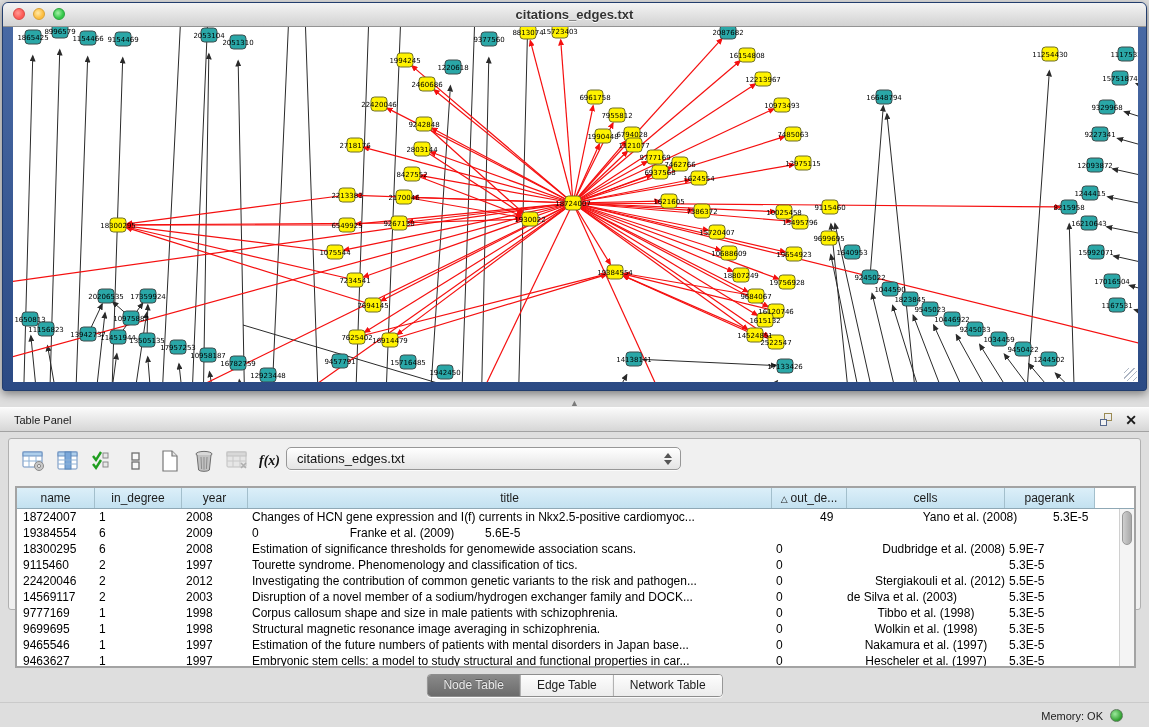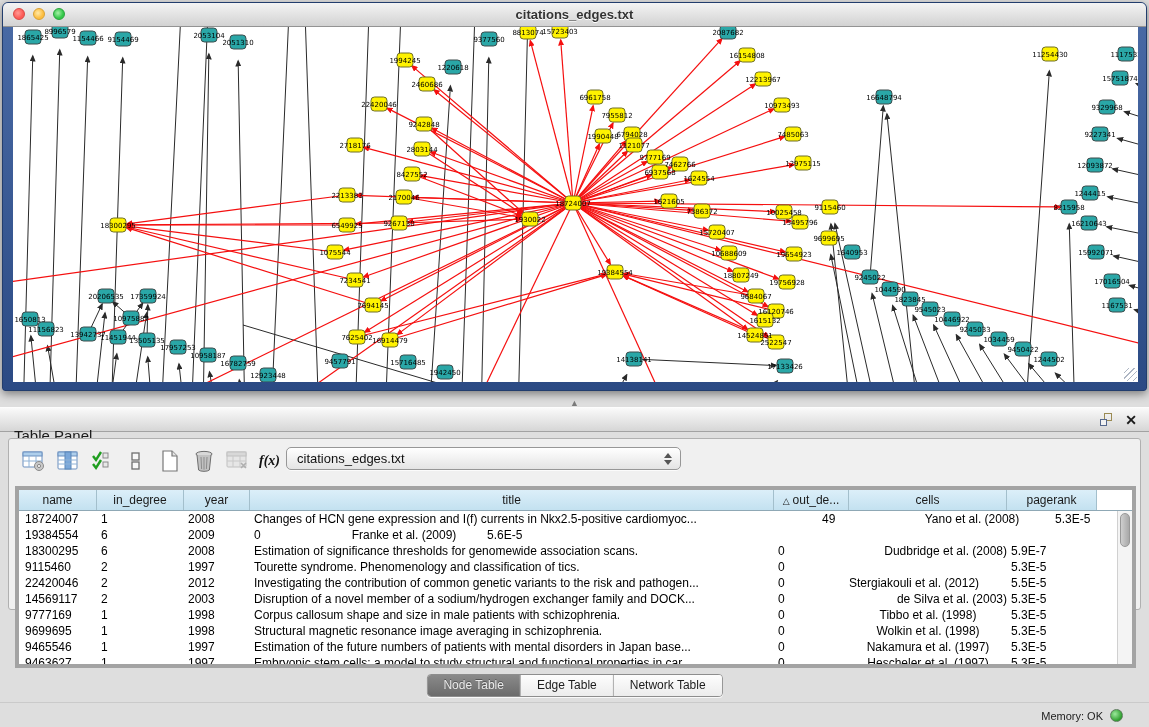--- a/index.html
+++ b/index.html
@@ -43,21 +43,21 @@
   
   .divider{position:absolute;left:0;top:392px;width:1149px;height:15px;text-align:center;}
   .divider .handle{font-size:9px;color:#7a7a7a;line-height:15px;}
   
   .panel-header{
     position:absolute;left:0;top:407px;width:1149px;height:25px;
     background:linear-gradient(#fafafa,#d6d6d6);
     border-top:1px solid #fdfdfd;border-bottom:1px solid #a2a2a2;
     box-sizing:border-box;
   }
-  .panel-header .ph-title{position:absolute;left:14px;top:16px;line-height:24px;font-size:15px;color:#1a1a1a;}
+  .panel-header .ph-title{position:absolute;left:14px;top:0;line-height:24px;font-size:11px;color:#1a1a1a;}
   .float-icon{position:absolute;right:34px;top:5px;width:15px;height:14px;}
   .float-icon .sq-back{position:absolute;left:4px;top:0;width:8px;height:8px;border:1.5px solid #9a8a52;box-sizing:border-box;background:transparent;}
   .float-icon .sq-front{position:absolute;left:0;top:6px;width:7px;height:7px;border:1.5px solid #56688c;box-sizing:border-box;background:#f2f2f2;}
   .close-icon{position:absolute;right:12px;top:3px;font-size:14px;font-weight:bold;color:#1a1a1a;line-height:18px;}
   
   .content-panel{
     position:absolute;left:8px;top:438px;width:1133px;height:172px;
     background:#f0f0f0;border:1px solid #b0b0b0;border-radius:3px;box-sizing:border-box;
   }
   .toolbar{position:absolute;left:10px;top:5px;height:34px;display:flex;align-items:center;}
@@ -70,21 +70,21 @@
     background:linear-gradient(#ffffff,#e4e4e4);
     box-shadow:inset 0 1px 0 #fff,0 1px 0 rgba(255,255,255,.7);
   }
   .dropdown .dd-text{position:absolute;left:10px;top:0;line-height:21px;font-size:13px;color:#111;}
   .dd-arrows{position:absolute;right:8px;top:4px;width:9px;height:14px;}
   .dd-arrows .up{position:absolute;left:1px;top:1px;width:0;height:0;border-left:4px solid transparent;border-right:4px solid transparent;border-bottom:5px solid #555;}
   .dd-arrows .down{position:absolute;left:1px;bottom:1px;width:0;height:0;border-left:4px solid transparent;border-right:4px solid transparent;border-top:5px solid #555;}
   
   .grid{
     position:absolute;left:6px;top:47px;width:1121px;height:182px;box-sizing:border-box;
-    border:4px solid #a3a3a3;background:#fff;overflow:hidden;
+    border:2px solid #a3a3a3;background:#fff;overflow:hidden;
   }
   .grid-header{display:flex;height:21px;background:linear-gradient(#dcefF9,#c3e1f0);border-bottom:1px solid #8fa8b5;box-sizing:border-box;}
   .gh-cell{
     box-sizing:border-box;border-right:1px solid #a3bfcc;
     font-size:12px;color:#1a1a1a;line-height:20px;text-align:center;
     white-space:nowrap;overflow:hidden;flex:0 0 auto;
   }
   .gh-cell.filler{border-right:none;background:#fff;flex:1 1 auto;}
   .sort-tri{font-size:9px;margin-right:3px;}
   .grid-body{position:absolute;left:0;top:21px;right:15px;bottom:0;}
@@ -607,30 +607,30 @@
           <div class="gr-cell" style="width: 75px; padding-left: 4px;">0</div>
           <div class="gr-cell" style="width: 158px; text-align: center; margin-top: 36px;">Jankovic et al. (1997)</div>
           <div class="gr-cell" style="width: 90px; padding-left: 4px;">5.3E-5</div>
         </div>
         <div class="grid-row">
           <div class="gr-cell" style="width: 78px; padding-left: 6px;">22420046</div>
           <div class="gr-cell" style="width: 87px; padding-left: 4px;">2</div>
           <div class="gr-cell" style="width: 66px; padding-left: 4px;">2012</div>
           <div class="gr-cell" style="width: 524px; padding-left: 4px;">Investigating the contribution of common genetic variants to the risk and pathogen...</div>
           <div class="gr-cell" style="width: 75px; padding-left: 4px;">0</div>
-          <div class="gr-cell" style="width: 158px; text-align: left;">Stergiakouli et al. (2012)</div>
+          <div class="gr-cell" style="width: 158px; text-align: right;">Stergiakouli et al. (2012)</div>
           <div class="gr-cell" style="width: 90px; padding-left: 4px;">5.5E-5</div>
         </div>
         <div class="grid-row">
           <div class="gr-cell" style="width: 78px; padding-left: 6px;">14569117</div>
           <div class="gr-cell" style="width: 87px; padding-left: 4px;">2</div>
           <div class="gr-cell" style="width: 66px; padding-left: 4px;">2003</div>
           <div class="gr-cell" style="width: 524px; padding-left: 4px;">Disruption of a novel member of a sodium/hydrogen exchanger family and DOCK...</div>
           <div class="gr-cell" style="width: 75px; padding-left: 4px;">0</div>
-          <div class="gr-cell" style="width: 158px; text-align: right;">de Silva et al. (2003)</div>
+          <div class="gr-cell" style="width: 158px; text-align: left;">de Silva et al. (2003)</div>
           <div class="gr-cell" style="width: 90px; padding-left: 4px;">5.3E-5</div>
         </div>
         <div class="grid-row">
           <div class="gr-cell" style="width: 78px; padding-left: 6px;">9777169</div>
           <div class="gr-cell" style="width: 87px; padding-left: 4px;">1</div>
           <div class="gr-cell" style="width: 66px; padding-left: 4px;">1998</div>
           <div class="gr-cell" style="width: 524px; padding-left: 4px;">Corpus callosum shape and size in male patients with schizophrenia.</div>
           <div class="gr-cell" style="width: 75px; padding-left: 4px;">0</div>
           <div class="gr-cell" style="width: 158px; text-align: center;">Tibbo et al. (1998)</div>
           <div class="gr-cell" style="width: 90px; padding-left: 4px;">5.3E-5</div>

